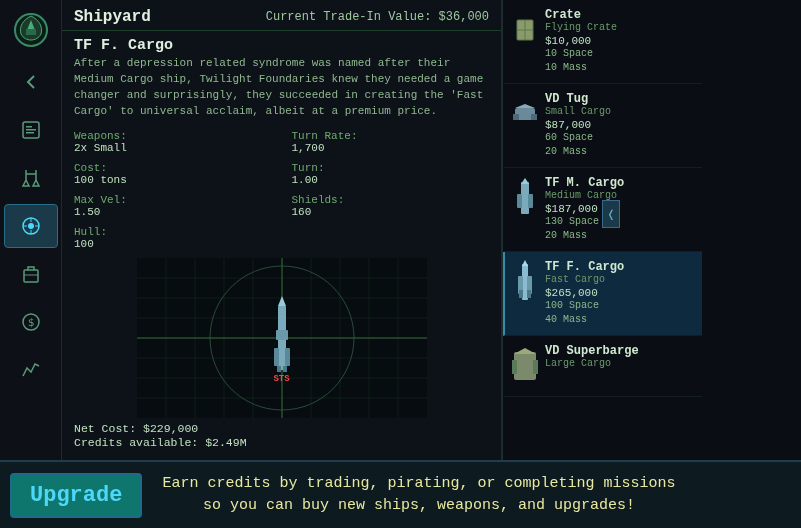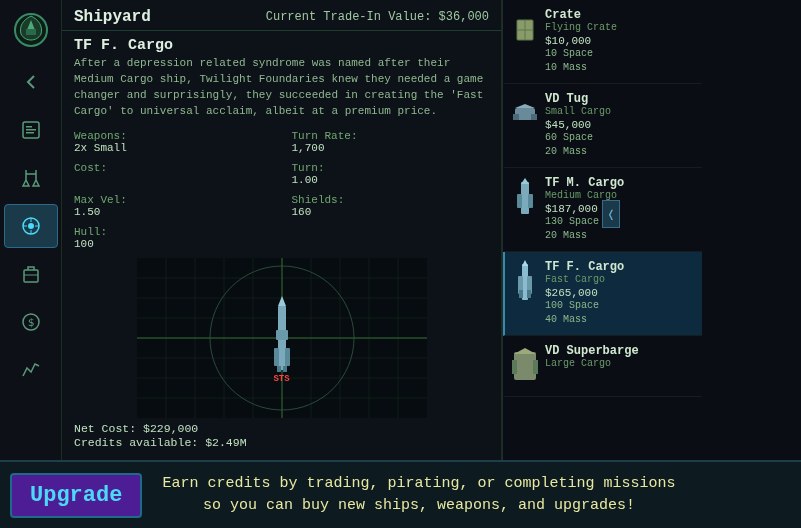--- a/index.html
+++ b/index.html
@@ -58,21 +58,21 @@
       bottom: 0; left: 0;
       width: 801px;
       height: 68px;
       background: #0d1a20;
       border-top: 2px solid #1e3e4e;
       display: flex;
       align-items: center;
       z-index: 10;
     }
     .upgrade-btn {
-      background: #4c1d95;
+      background: #0f766e;
       border: 2px solid #1e6a8a;
       color: #4dd8f8;
       font-family: 'Courier New', Courier, monospace;
       font-size: 22px;
       font-weight: bold;
       padding: 8px 18px;
       margin-left: 10px;
       border-radius: 4px;
       cursor: pointer;
       min-width: 120px;
@@ -349,20 +349,21 @@
       <div class="stat-row">
         <span class="stat-label">Weapons:</span>
         <span class="stat-value">2x Small</span>
       </div>
       <div class="stat-row">
         <span class="stat-label">Turn Rate:</span>
         <span class="stat-value">1,700</span>
       </div>
       <div class="stat-row">
         <span class="stat-label">Cost:</span>
+        <span class="stat-value">100 tons</span>
       </div>
       <div class="stat-row">
         <span class="stat-label">Turn:</span>
         <span class="stat-value">1.00</span>
       </div>
       <div class="stat-row">
         <span class="stat-label">Max Vel:</span>
         <span class="stat-value">1.50</span>
       </div>
       <div class="stat-row">
@@ -458,21 +459,21 @@
           <svg width="28" height="44" viewBox="0 0 28 44">
             <rect x="4" y="16" width="20" height="12" fill="#6a8a9a" rx="2"></rect>
             <polygon points="14,12 4,16 24,16" fill="#8aaaba"></polygon>
             <rect x="2" y="22" width="6" height="6" fill="#4a6a7a"></rect>
             <rect x="20" y="22" width="6" height="6" fill="#4a6a7a"></rect>
           </svg>
         </div>
     <div class="ship-info">
       <div class="ship-list-name">VD Tug</div>
       <div class="ship-list-type">Small Cargo</div>
-      <div class="ship-list-price">$45,000</div>
+      <div class="ship-list-price">$87,000</div>
       <div class="ship-list-stats">60 Space<br>20 Mass</div>
     </div>
   </div>
       <div class="ship-list-item">
     <div class="ship-thumb">
           <svg width="28" height="44" viewBox="0 0 28 44">
             <rect x="10" y="6" width="8" height="32" fill="#7aaabb" rx="1"></rect>
             <rect x="6" y="18" width="5" height="14" fill="#5a8a9a" rx="1"></rect>
             <rect x="17" y="18" width="5" height="14" fill="#5a8a9a" rx="1"></rect>
             <polygon points="14,2 10,8 18,8" fill="#9acada"></polygon>

